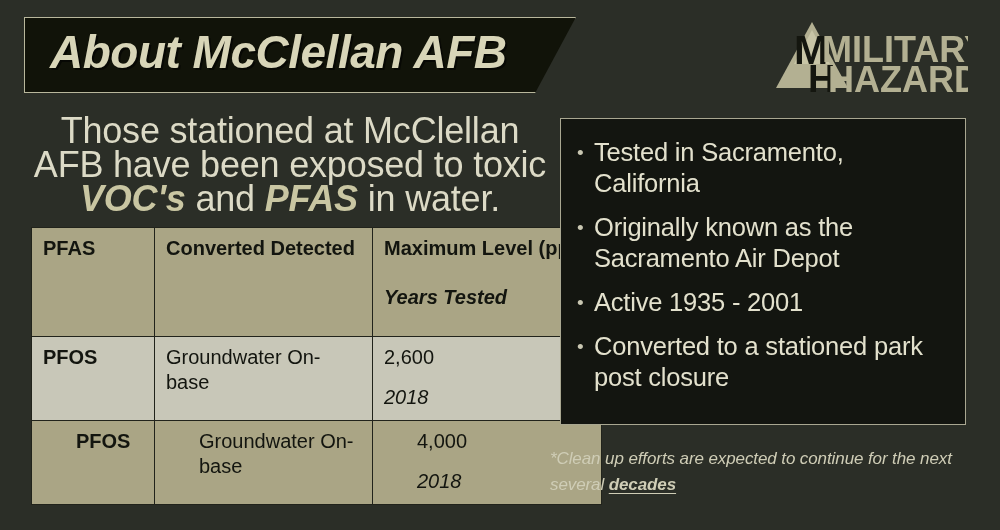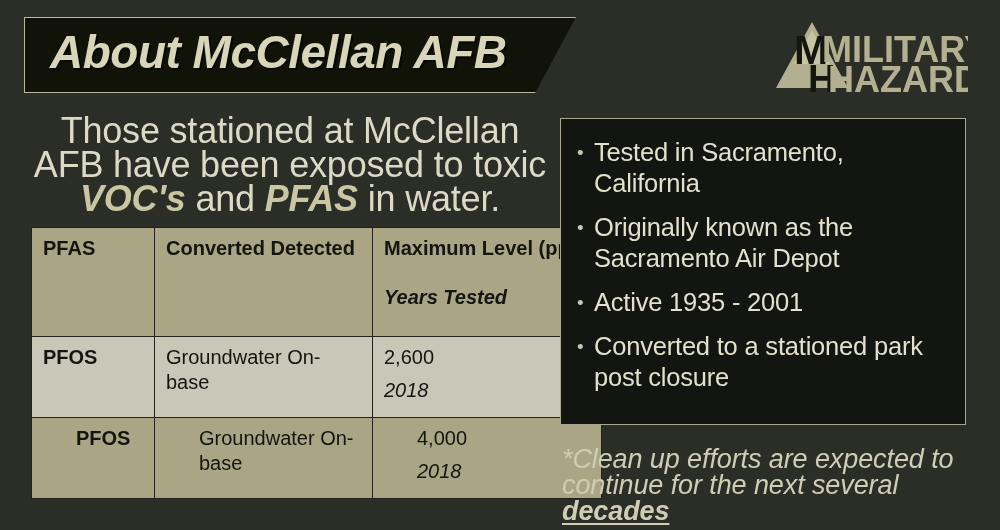--- a/index.html
+++ b/index.html
@@ -107,21 +107,21 @@
     margin-top: 24px;
   }
 
   #pfas-table tr.row-light td { background: #c8c7b8; height: 62px; }
   #pfas-table tr.row-dark  td { background: #aaa585; height: 62px; padding-left: 44px; }
 
   #pfas-table .agent { font-weight: bold; }
   #pfas-table .year {
     display: block;
     font-style: italic;
-    margin-top: 8px;
+    margin-top: 15px;
   }
 
   
   #facts-panel {
     position: absolute;
     left: 560px;
     top: 118px;
     width: 406px;
     height: 307px;
     background: #131510;
@@ -142,24 +142,24 @@
     width: 17px;
     color: #c9c7b2;
     font-size: 19px;
     line-height: 31px;
   }
   .fact .txt { flex: 1 1 auto; }
 
   
   #footnote {
     position: absolute;
-    left: 562px;
+    left: 550px;
     top: 446px;
     width: 414px;
-    font-size: 27px;
+    font-size: 17px;
     line-height: 26px;
     font-style: italic;
     color: #cfcdb6;
     letter-spacing: -0.1px;
   }
   #footnote .emph {
     font-weight: bold;
     text-decoration: underline;
     text-underline-offset: 3px;
   }

